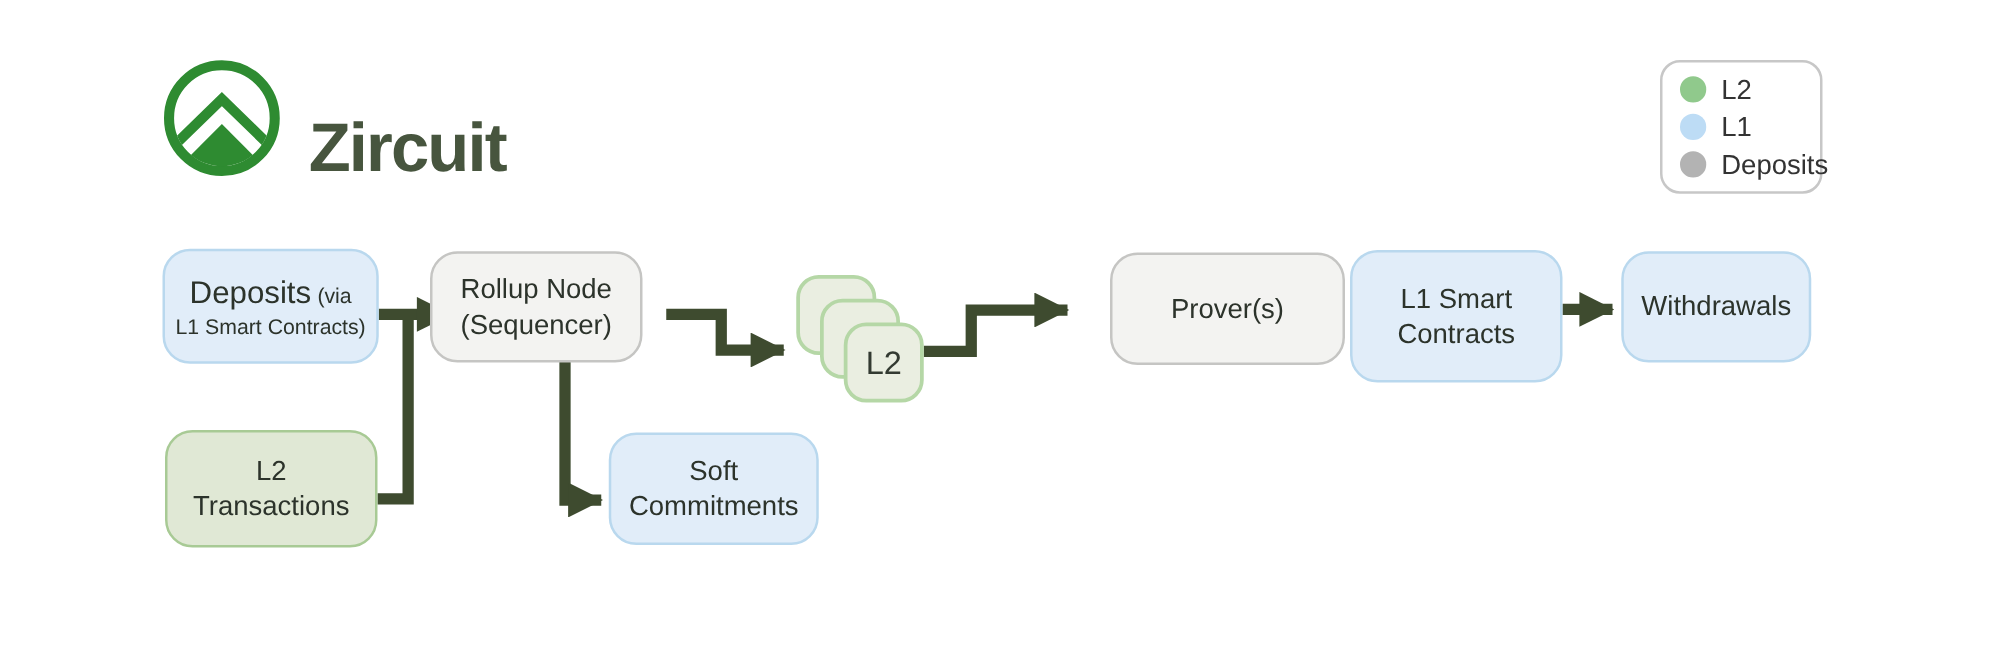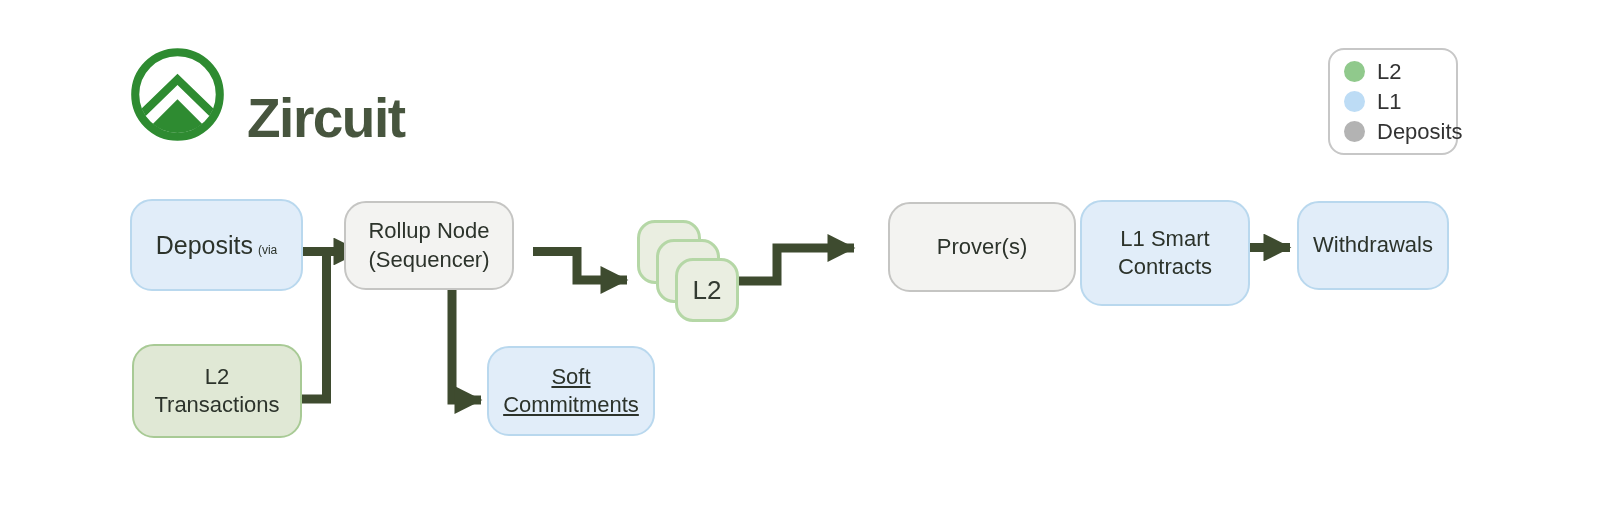--- a/index.html
+++ b/index.html
@@ -26,28 +26,28 @@
   .node{position:absolute;box-sizing:border-box;border-radius:22px;
         display:flex;flex-direction:column;align-items:center;justify-content:center;
         text-align:center;font-size:22px;line-height:1.28;color:#2c332b;white-space:pre-line;}
   .layer-l1{background:#e1edf9;border:2.5px solid #b9d8ee;}
   .layer-l2{background:#e0e8d5;border:2.5px solid #a8ca95;}
   .layer-offline{background:#f3f3f1;border:2.5px solid #c5c5c3;}
 
   .node-deposits{left:130px;top:199px;width:173px;height:92px;}
   .node-l2-transactions{left:132px;top:344px;width:170px;height:94px;}
   .node-rollup{left:344px;top:201px;width:170px;height:89px;}
-  .node-soft{left:487px;top:346px;width:168px;height:90px;text-decoration:underline;}
+  .node-soft{left:487px;top:346px;width:168px;height:90px;}
   .node-provers{left:888px;top:202px;width:188px;height:90px;}
   .node-l1sc{left:1080px;top:200px;width:170px;height:106px;}
   .node-withdrawals{left:1297px;top:201px;width:152px;height:89px;}
 
   .dep-line1{display:flex;align-items:baseline;gap:5px;}
   .dep-title{font-size:25px;}
-  .dep-small{font-size:12px;}
+  .dep-small{font-size:17px;}
   .dep-line2{font-size:17px;margin-top:1px;}
 
   
   .stack-card{position:absolute;width:64px;height:64px;box-sizing:border-box;border-radius:18px;
               background:#eaeee1;border:3.5px solid #b5d7a6;
               display:flex;align-items:center;justify-content:center;
               font-size:26px;color:#333a31;}
   .card-back{left:637px;top:220px;}
   .card-mid{left:656px;top:239px;}
   .card-front{left:675px;top:258px;}
@@ -104,20 +104,21 @@
       <path d="M1025,247.5 L1074,247.5" marker-end="url(#ah)"></path>
       <path d="M1250,247.5 L1290,247.5" marker-end="url(#ah)"></path>
     </g>
   </svg>
 
   <div class="node layer-l1 node-deposits">
     <div class="dep-line1">
       <span class="dep-title">Deposits</span>
       <span class="dep-small">(via</span>
     </div>
+    <div class="dep-line2">L1 Smart Contracts)</div>
   </div>
 
   <div class="node layer-l2 node-l2-transactions">L2
 Transactions</div>
 
   <div class="node layer-offline node-rollup">Rollup Node
 (Sequencer)</div>
 
   <div class="node layer-l1 node-soft">Soft
 Commitments</div>

